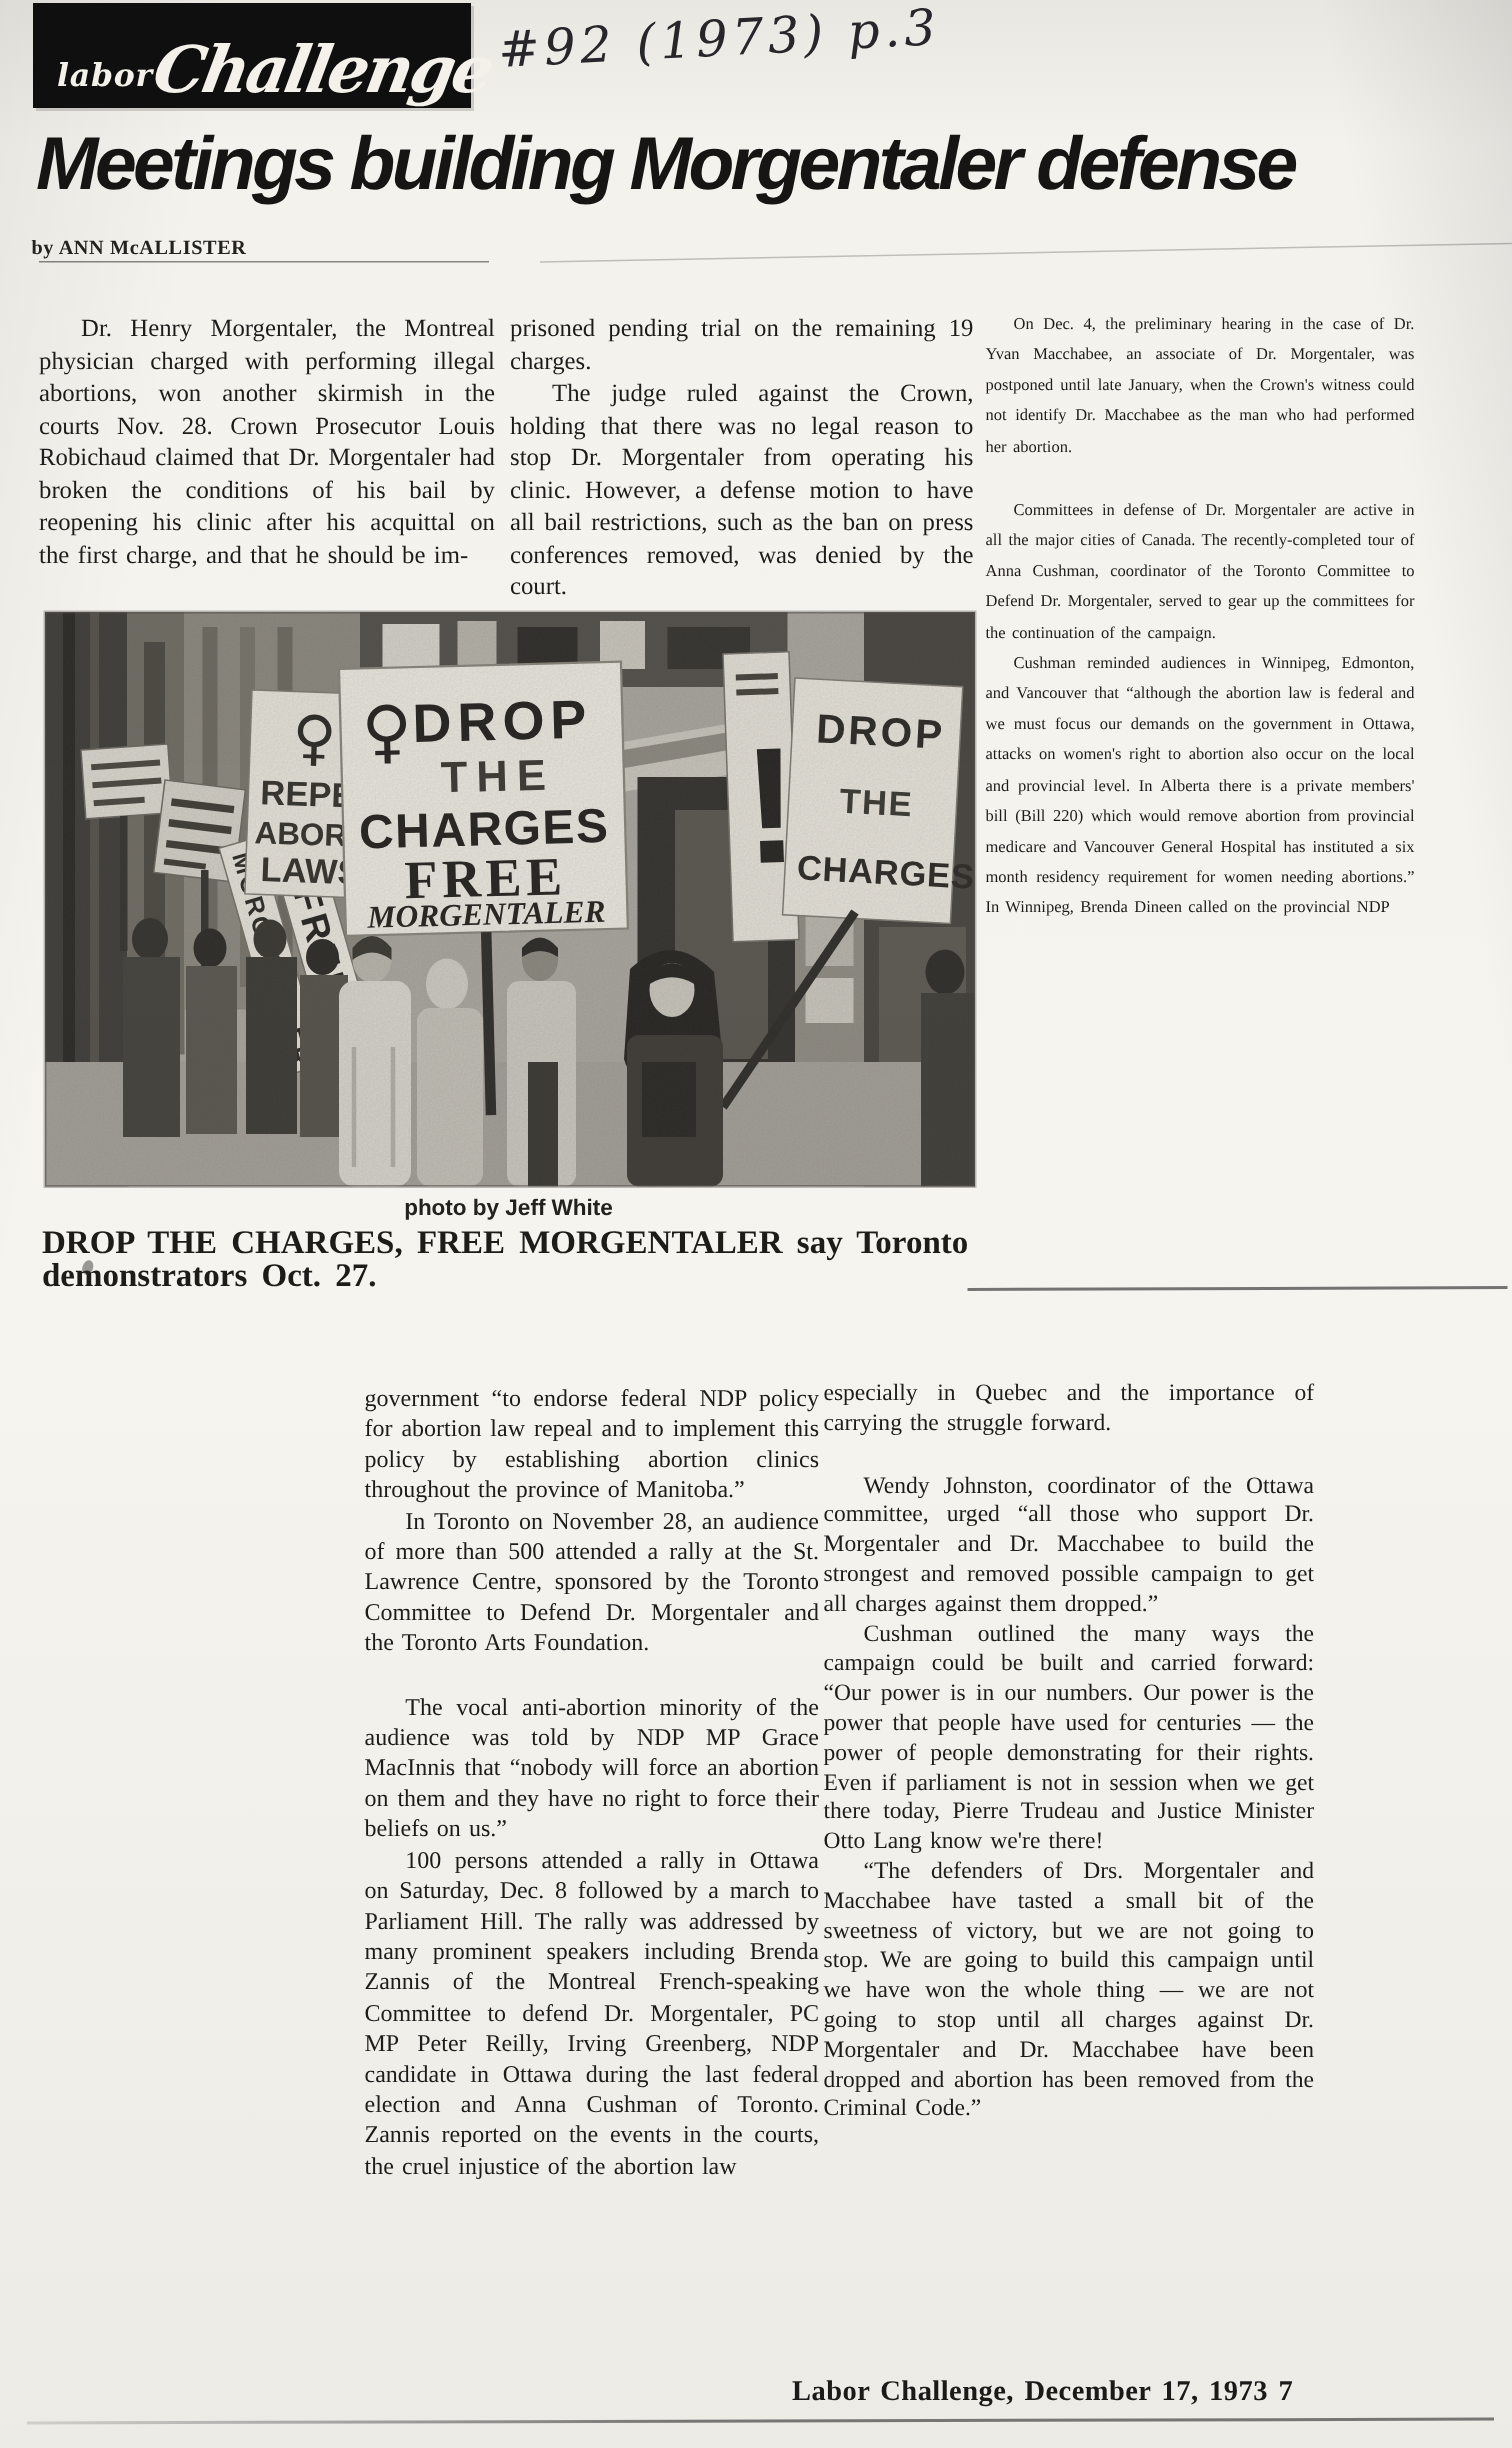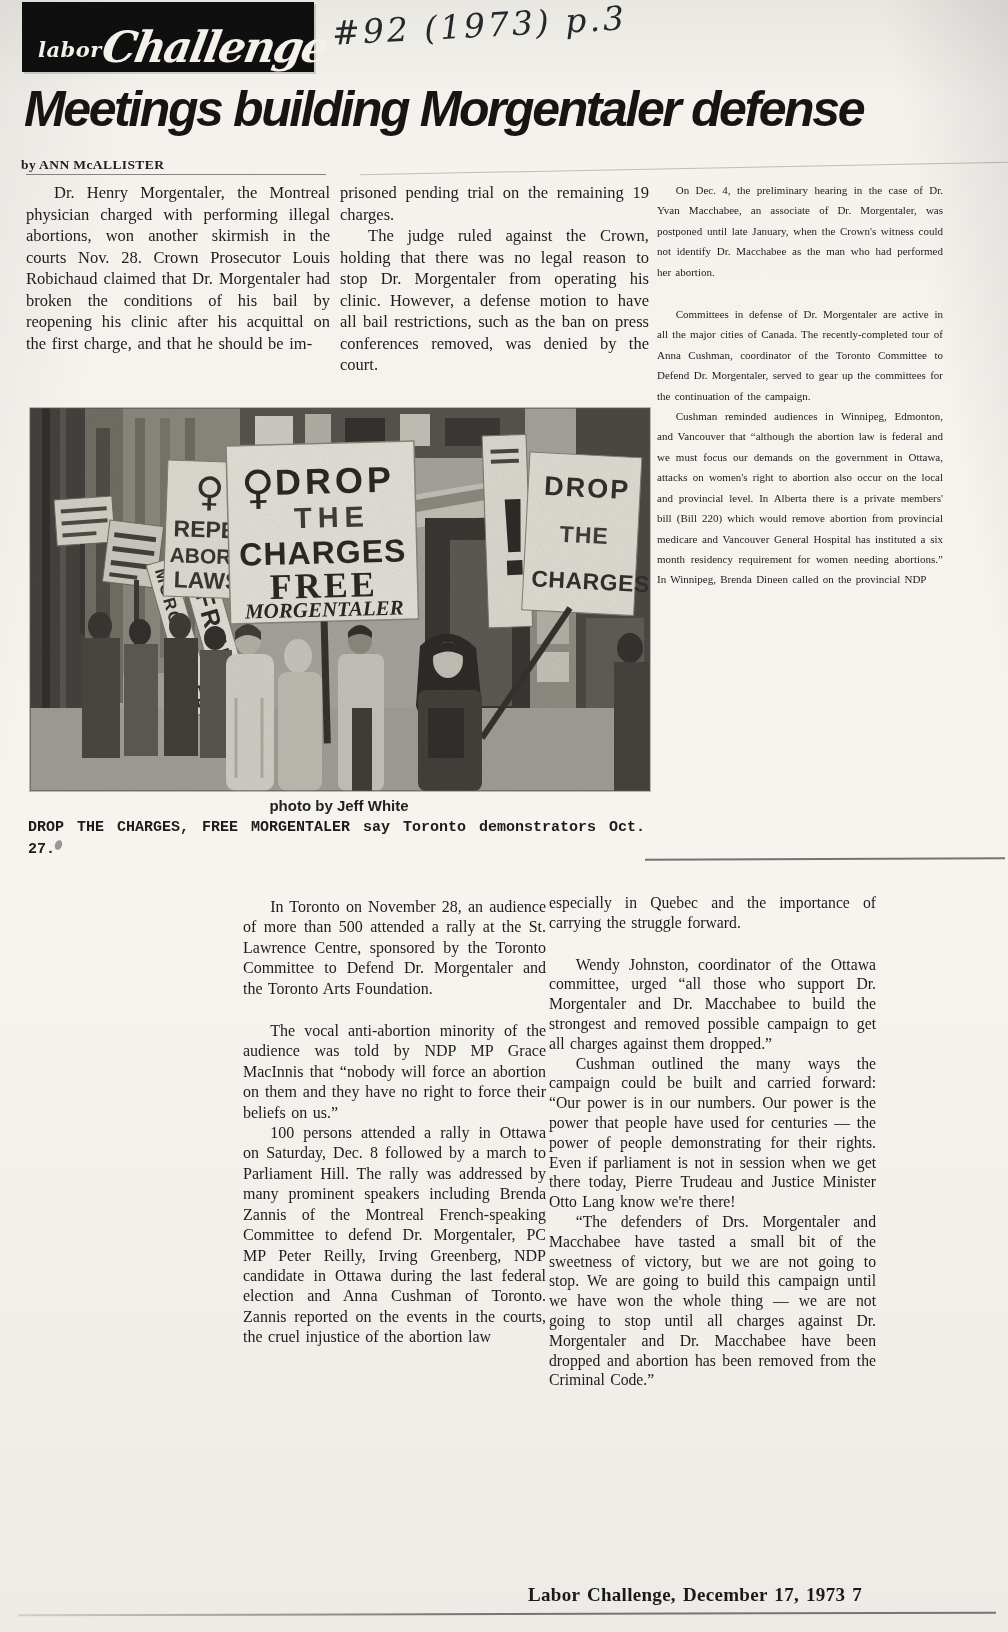--- a/index.html
+++ b/index.html
@@ -32,36 +32,36 @@
     font-family:"Liberation Sans", sans-serif; font-weight:bold; font-size:50px;
     letter-spacing:-2.4px; color:#161513; white-space:nowrap;font-style:italic;
   }
   .byline{ position:absolute; left:21px; top:157px; font-size:13.5px; font-weight:bold;
     letter-spacing:.4px; color:#23221f; }
   .rule-byline{ position:absolute; left:26px; top:174px; width:300px; height:1px;
     background:rgba(0,0,0,.45); }
   .crease-top{ position:absolute; left:360px; top:168px; width:648px; height:1px;
     background:rgba(0,0,0,.22); transform:rotate(-1.1deg); }
   
-  .col{ position:absolute; }
+  .col{ position:absolute;margin-top:26px; }
   .para{ margin:0; text-align:justify; word-spacing:1.5px; }
   .para.ind{ text-indent:1.7em; }
   .para.gap{ margin-top:22px; }
   .col1{ left:26px;  top:182px; width:304px; font-size:16.5px; line-height:21.5px; }
   .col2{ left:340px; top:182px; width:309px; font-size:16.5px; line-height:21.5px; }
   .col3{ left:657px; top:180px; width:286px; font-size:11px; line-height:20.4px; }
   .rule-col3{ position:absolute; left:645px; top:858px; width:360px; height:2px;
     background:rgba(10,10,10,.55); transform:rotate(-.2deg); }
   
   .photo{ position:absolute; left:30px; top:408px; width:620px; height:383px;
     box-shadow:0 0 0 1px rgba(0,0,0,.25); background:#a39f98; }
   .credit{ position:absolute; left:30px; top:797px; width:618px; text-align:center;
     font-family:"Liberation Sans", sans-serif; font-weight:bold; font-size:15px; color:#23221f; }
   .caption{ position:absolute; left:28px; top:817px; width:624px;
-    font-family:Liberation Mono, monospace; font-weight:bold; font-size:15px;
+    font-family:Liberation Serif, serif; font-weight:bold; font-size:22px;
     line-height:22px; word-spacing:4px; color:#1d1c19; }
   
   .lowleft{  left:243px; top:897px; width:303px; font-size:16px; line-height:20.4px; }
   .lowright{ left:549px; top:893px; width:327px; font-size:15.7px; line-height:19.8px; }
   .footer{ position:absolute; left:528px; top:1584px; font-size:19px; font-weight:bold;
     letter-spacing:.3px; word-spacing:2px; color:#1b1a18; }
   .bottom-edge{ position:absolute; left:18px; top:1613px; width:978px; height:2px;
     background:linear-gradient(90deg, rgba(0,0,0,.12), rgba(0,0,0,.5) 45%, rgba(0,0,0,.5));
     transform:rotate(-.15deg); }
   .smudge{ position:absolute; left:55px; top:840px; width:7px; height:10px;
@@ -243,20 +243,21 @@
       <rect x="0" y="0" width="620" height="383" filter="url(#grain)" opacity="0.16"></rect>
       <rect x="0.5" y="0.5" width="619" height="382" fill="none" stroke="#55524c" stroke-opacity="0.6"></rect>
     </svg>
   </div>
 
   <div class="credit">photo by Jeff White</div>
   <div class="caption">DROP THE CHARGES, FREE MORGENTALER say Toronto demonstrators Oct. 27.</div>
   <div class="smudge"></div>
 
   <div class="col lowleft">
+    <p class="para">government “to endorse federal NDP policy for abortion law repeal and to implement this policy by establishing abortion clinics throughout the province of Manitoba.”</p>
     <p class="para ind">In Toronto on November 28, an audience of more than 500 attended a rally at the St. Lawrence Centre, sponsored by the Toronto Committee to Defend Dr. Morgentaler and the Toronto Arts Foundation.</p>
     <p class="para ind gap">The vocal anti-abortion minority of the audience was told by NDP MP Grace MacInnis that “nobody will force an abortion on them and they have no right to force their beliefs on us.”</p>
     <p class="para ind">100 persons attended a rally in Ottawa on Saturday, Dec. 8 followed by a march to Parliament Hill. The rally was addressed by many prominent speakers including Brenda Zannis of the Montreal French-speaking Committee to defend Dr. Morgentaler, PC MP Peter Reilly, Irving Greenberg, NDP candidate in Ottawa during the last federal election and Anna Cushman of Toronto. Zannis reported on the events in the courts, the cruel injustice of the abortion law</p>
   </div>
 
   <div class="col lowright">
     <p class="para">especially in Quebec and the importance of carrying the struggle forward.</p>
     <p class="para ind gap">Wendy Johnston, coordinator of the Ottawa committee, urged “all those who support Dr. Morgentaler and Dr. Macchabee to build the strongest and removed possible campaign to get all charges against them dropped.”</p>
     <p class="para ind">Cushman outlined the many ways the campaign could be built and carried forward: “Our power is in our numbers. Our power is the power that people have used for centuries — the power of people demonstrating for their rights. Even if parliament is not in session when we get there today, Pierre Trudeau and Justice Minister Otto Lang know we're there!</p>
     <p class="para ind">“The defenders of Drs. Morgentaler and Macchabee have tasted a small bit of the sweetness of victory, but we are not going to stop. We are going to build this campaign until we have won the whole thing — we are not going to stop until all charges against Dr. Morgentaler and Dr. Macchabee have been dropped and abortion has been removed from the Criminal Code.”</p>

